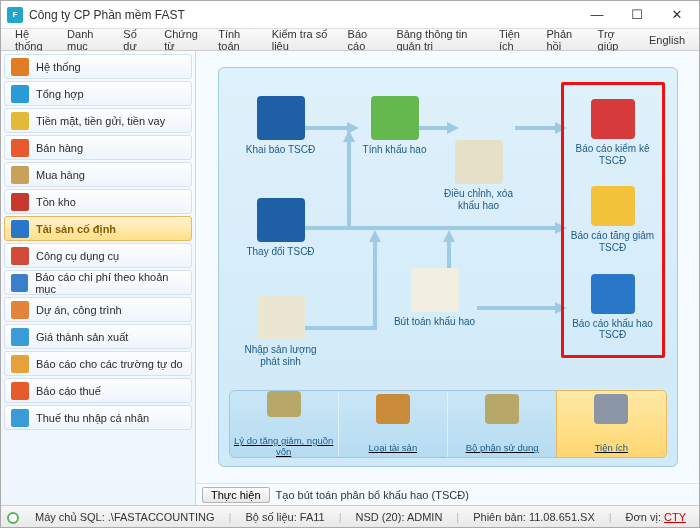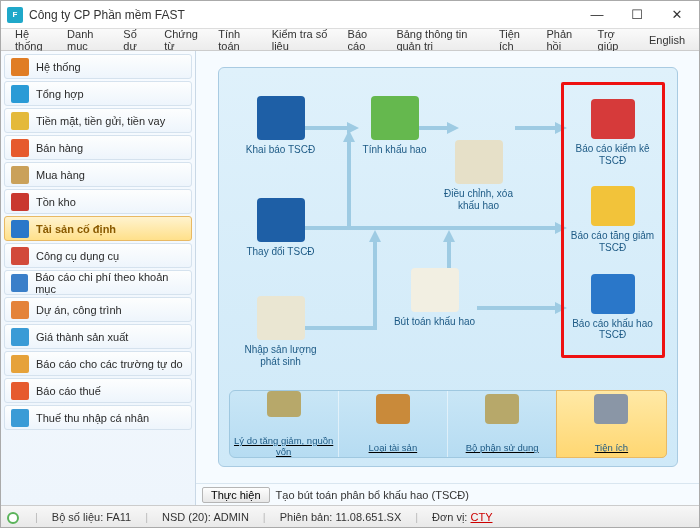--- a/index.html
+++ b/index.html
@@ -221,20 +221,23 @@
 
       <div class="exec-row">
         <button class="exec-btn">Thực hiện</button>
         <span class="exec-text">Tạo bút toán phân bổ khấu hao (TSCĐ)</span>
       </div>
     </div>
   </div>
 
   <div class="statusbar">
     <span><span class="status-dot"></span></span>
+    <span>
+      <span>Máy chủ SQL:</span> <span>.\FASTACCOUNTING</span>
+    </span>
       <span class="sp">|</span>
     <span>
       <span>Bộ số liệu:</span> <span>FA11</span>
     </span>
       <span class="sp">|</span>
     <span>
       <span>NSD (20):</span> <span>ADMIN</span>
     </span>
       <span class="sp">|</span>
     <span>

